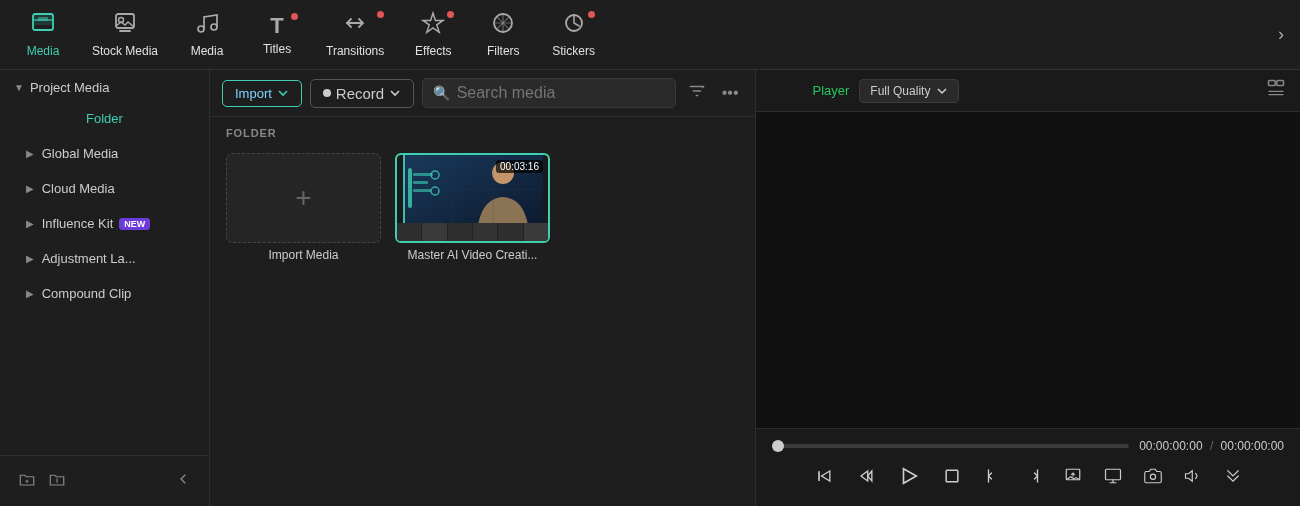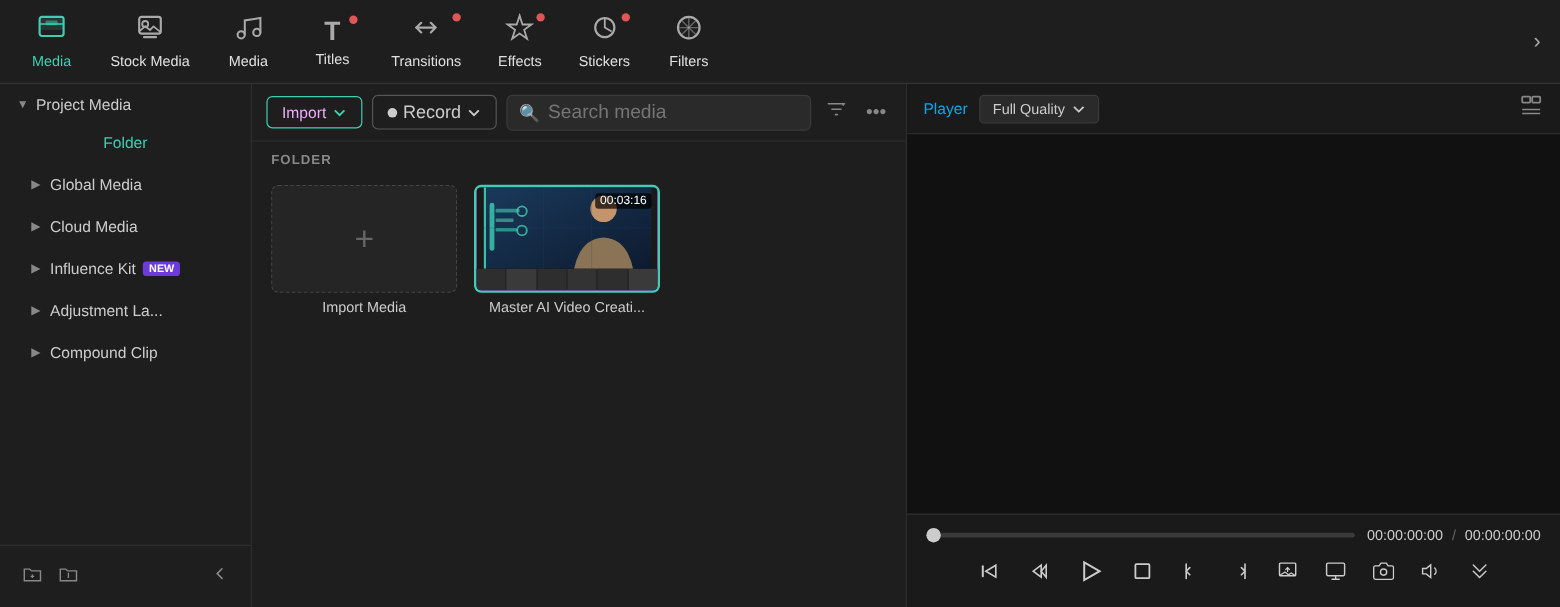--- a/index.html
+++ b/index.html
@@ -155,21 +155,21 @@
       padding: 8px 12px;
       gap: 8px;
       border-bottom: 1px solid #2e2e2e;
     }
     .btn-import {
       display: flex;
       align-items: center;
       gap: 5px;
       background: transparent;
       border: 1.5px solid #3ecfb2;
-      color: #f0abfc;
+      color: #7dd3fc;
       border-radius: 5px;
       padding: 5px 12px;
       font-size: 13px;
       cursor: pointer;
     }
     .btn-record {
       display: flex;
       align-items: center;
       gap: 5px;
       background: transparent;
@@ -239,21 +239,21 @@
     .media-item {
       display: flex;
       flex-direction: column;
       align-items: center;
       width: 155px;
       cursor: pointer;
     }
     .media-thumb {
       width: 155px;
       height: 90px;
-      background: #d946ef;
+      background: #bef264;
       border-radius: 6px;
       display: flex;
       align-items: center;
       justify-content: center;
       border: 1.5px solid #3a3a3a;
       position: relative;
       overflow: hidden;
     }
     .media-thumb.import-thumb {
       border: 1.5px dashed #444;
@@ -320,21 +320,22 @@
     }
     .player-header {
       display: flex;
       align-items: center;
       padding: 8px 14px;
       border-bottom: 1px solid #2e2e2e;
       gap: 10px;
     }
     .player-label {
       font-size: 13px;
-      color: #0ea5e9;
+      color: #22c55e;
+      margin-left: 43px;
     }
     .quality-select {
       display: flex;
       align-items: center;
       gap: 6px;
       background: #2a2a2a;
       border: 1px solid #3a3a3a;
       border-radius: 4px;
       padding: 4px 10px;
       color: #ccc;
@@ -455,40 +456,40 @@
   </div>
   <div class="nav-item" style="position:relative;">
     <span class="dot"></span>
     <span class="nav-icon">
       <svg width="24" height="24" viewBox="0 0 24 24" fill="none">
         <path d="M12 2l2.4 7.4H22l-6.2 4.5 2.4 7.4L12 17l-6.2 4.3 2.4-7.4L2 9.4h7.6L12 2z" stroke="#aaa" stroke-width="1.5" fill="none"></path>
       </svg>
     </span>
     <span class="nav-label">Effects</span>
   </div>
-  <div class="nav-item" style="position:relative;">
-    <span class="dot"></span>
-    <span class="nav-icon">
-      <svg width="24" height="24" viewBox="0 0 24 24" fill="none">
-        <path d="M12 4C7.6 4 4 7.6 4 12s3.6 8 8 8 8-3.6 8-8-3.6-8-8-8z" stroke="#aaa" stroke-width="1.8" fill="none"></path>
-        <path d="M12 4v8l5.7 3.3" stroke="#aaa" stroke-width="1.5"></path>
-      </svg>
-    </span>
-    <span class="nav-label">Stickers</span>
-  </div>
   <div class="nav-item">
     <span class="nav-icon">
       <svg width="24" height="24" viewBox="0 0 24 24" fill="none">
         <circle cx="12" cy="12" r="9" stroke="#aaa" stroke-width="1.8" fill="none"></circle>
         <path d="M12 3v18M3 12h18" stroke="#aaa" stroke-width="1.2" opacity="0.5"></path>
         <path d="M5.6 5.6Q12 12 18.4 18.4" stroke="#aaa" stroke-width="1.2" opacity="0.5"></path>
         <path d="M18.4 5.6Q12 12 5.6 18.4" stroke="#aaa" stroke-width="1.2" opacity="0.5"></path>
       </svg>
     </span>
     <span class="nav-label">Filters</span>
+  </div>
+  <div class="nav-item" style="position:relative;">
+    <span class="dot"></span>
+    <span class="nav-icon">
+      <svg width="24" height="24" viewBox="0 0 24 24" fill="none">
+        <path d="M12 4C7.6 4 4 7.6 4 12s3.6 8 8 8 8-3.6 8-8-3.6-8-8-8z" stroke="#aaa" stroke-width="1.8" fill="none"></path>
+        <path d="M12 4v8l5.7 3.3" stroke="#aaa" stroke-width="1.5"></path>
+      </svg>
+    </span>
+    <span class="nav-label">Stickers</span>
   </div>
   <div class="nav-chevron">›</div>
 </div>
 
 <div class="main-content">
 
   <div class="sidebar">
     <div class="sidebar-header">
       <span class="collapse-icon">▼</span>
       <span>Project Media</span>

